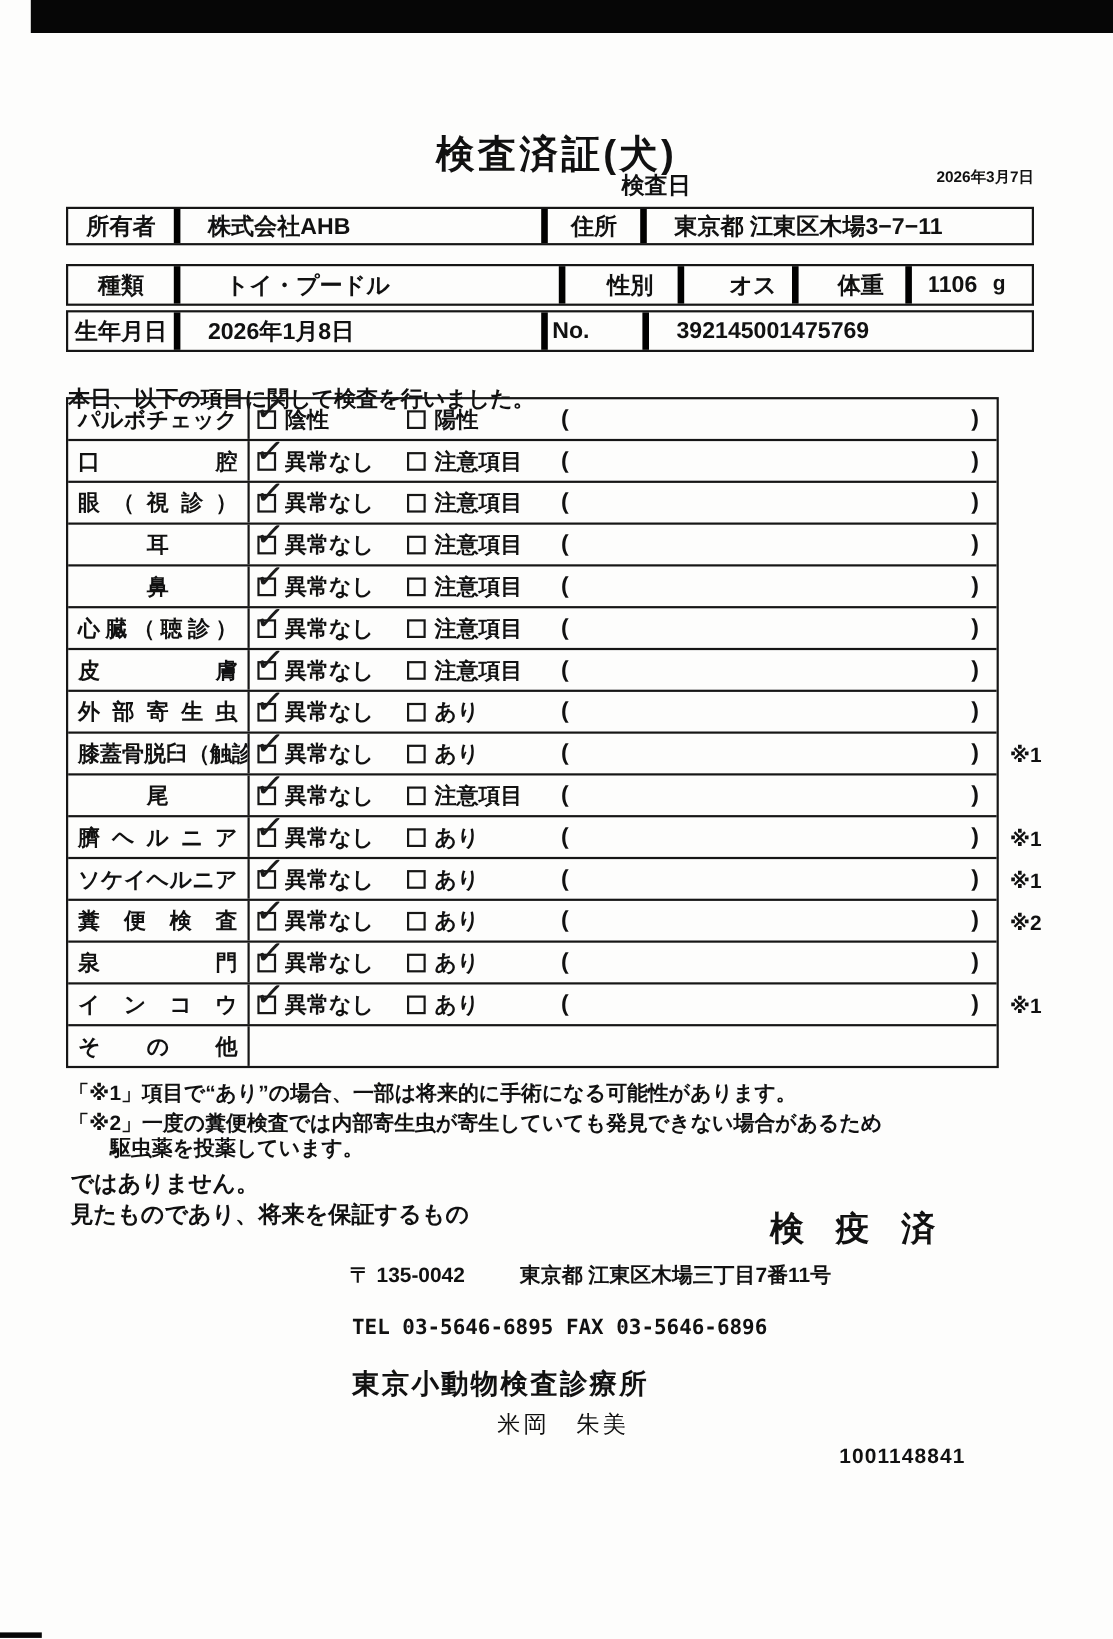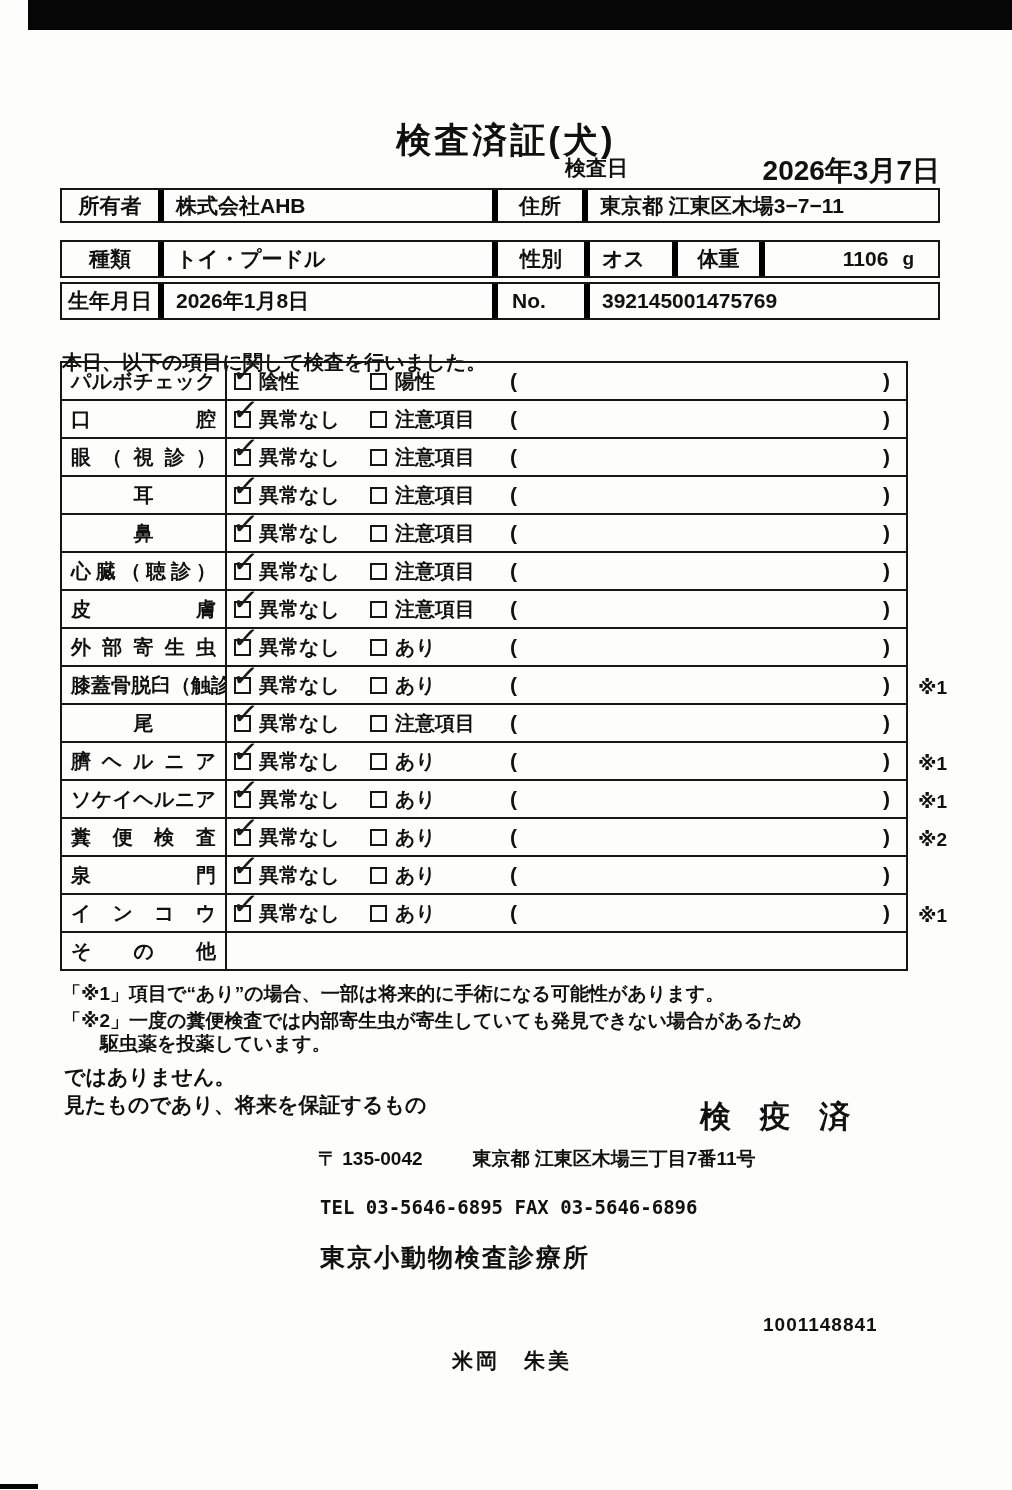--- a/index.html
+++ b/index.html
@@ -9,42 +9,42 @@
     font-family:"Liberation Sans","DejaVu Sans",sans-serif;
   }
   .topbar { position:absolute; top:0; left:28px; width:984px; height:30px; background:#060606; }
   .bottom-artifact { position:absolute; left:0; top:1484px; width:38px; height:5px; background:#060606; }
 
   .doc-title {
     position:absolute; top:94px; left:0; width:100%; text-align:center;
     font-size:35px; font-weight:600; letter-spacing:3px;
   }
   .date-label { position:absolute; top:154px; left:565px; font-size:21px; font-weight:600; }
-  .date-value { position:absolute; top:152px; right:72px; font-size:28px; font-weight:600; }
+  .date-value { position:absolute; top:152px; right:72px; font-size:14px; font-weight:600; }
 
   .row-table {
     position:absolute; left:60px; width:880px; border:2px solid #161616;
     display:flex; box-sizing:border-box; background:transparent;
   }
   #owner-table { top:188px; height:35px; }
-  #pet-row1 { top:240px; height:38px; }
+  #pet-row1 { top:240px; height:38px;gap:16px; }
   #pet-row2 { top:282px; height:38px; }
   .cell {
     display:flex; align-items:center; box-sizing:border-box;
     border-right:6px solid #000000; font-size:21px; font-weight:600;
     white-space:nowrap; overflow:hidden;
   }
   .cell.last { border-right:none; }
   .cell.lab { justify-content:center; }
-  .cell.val { padding-left:12px; }
+  .cell.val { padding-left:25px; }
   .w102{width:102px;} .w334{width:334px;} .w90{width:90px;} .w354{flex:1;}
   .w92{width:92px;text-align:right;} .w88{width:88px;} .w72{width:87px;text-align:center;} .w193{flex:1;}
   .weight-cell { justify-content:flex-end; padding-right:24px; }
   .weight-unit { margin-left:14px; font-size:19px; }
-  .no-label-cell { justify-content:flex-start; padding-left:14px; }
+  .no-label-cell { justify-content:flex-start; padding-left:4px; }
 
   .intro { position:absolute; top:329px; left:62px; font-size:20px; font-weight:600; }
 
   .checklist {
     position:absolute; top:361px; left:60px; width:844px;
     border:2px solid #161616;
   }
   .cl-row { display:flex; height:36px; border-bottom:2px solid #161616; }
   .cl-row:last-child { border-bottom:none; }
   .cl-label {
@@ -70,21 +70,21 @@
   #note1 { top:981px; }
   #note2a { top:1008px; }
   #note2b { top:1031px; left:100px; }
 
   .disclaimer { position:absolute; top:1063px; left:64px; font-size:21px; font-weight:700; line-height:28px; }
   .stamp { position:absolute; top:1096px; left:700px; font-size:31px; font-weight:600; letter-spacing:10px; white-space:nowrap; }
 
   .postal-line { position:absolute; top:1146px; left:318px; font-size:19px; font-weight:600; display:flex; gap:50px; white-space:nowrap; }
   .tel-line { position:absolute; top:1196px; left:320px; font-size:19px; font-weight:600; font-family:"DejaVu Sans Mono","Liberation Mono",monospace; white-space:nowrap; }
   .clinic { position:absolute; top:1241px; left:320px; font-size:25px; font-weight:600; letter-spacing:2px; white-space:nowrap; }
-  .person { position:absolute; top:1347px; left:452px; font-size:21px; font-weight:700; letter-spacing:3px; white-space:nowrap; }
+  .person { position:absolute; top:1281px; left:452px; font-size:21px; font-weight:400; letter-spacing:3px; white-space:nowrap; }
   .serial { position:absolute; top:1314px; left:763px; font-size:19px; font-weight:600; letter-spacing:1px; }
 </style>
 </head>
 <body>
 
 <div class="page">
   <div class="topbar"></div>
 
   <h1 class="doc-title">検査済証(犬)</h1>
 

